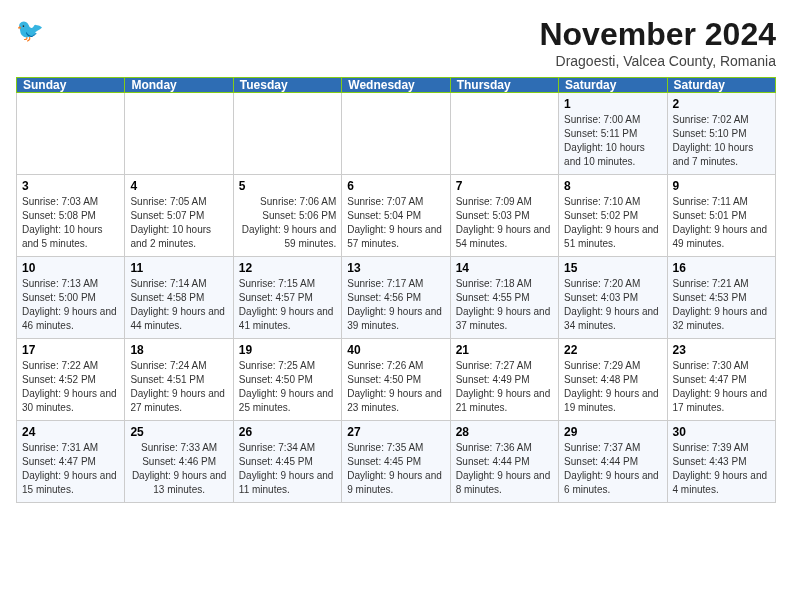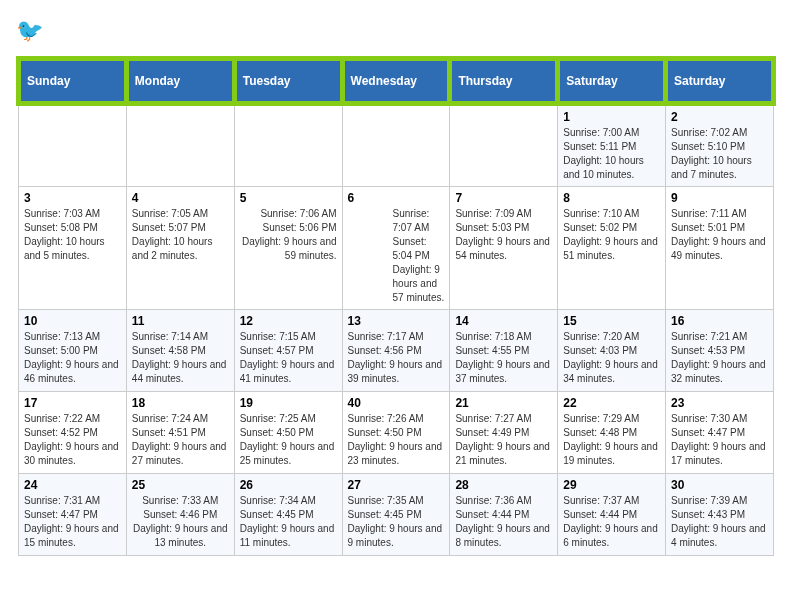--- a/index.html
+++ b/index.html
@@ -48,24 +48,24 @@
     }
     table {
       width: 100%;
       border-collapse: collapse;
       font-size: 11px;
     }
     thead tr th {
       background-color: #2e6db4;
       color: #fff;
       text-align: left;
-      padding: 13px 6px;
+      padding: 0 6px;
       font-size: 12px;
       font-weight: bold;
-      border: 5px solid #84cc16;
+      border: 1px solid #84cc16;
     }
     tbody tr td {
       border: 1px solid #ccc;
       vertical-align: top;
       padding: 4px 5px;
       min-height: 70px;
       height: 82px;
       width: 14.28%;
       background: #fff;
     }
@@ -91,20 +91,24 @@
     }
   </style>
 </head>
 <body>
 
 <div class="header-area">
   <div class="logo">
     <svg class="logo-bird" viewBox="0 0 40 40">
       <text x="0" y="28" font-size="28" fill="#2e6db4">🐦</text>
     </svg>
+  </div>
+  <div class="title-area">
+    <div class="calendar-title">November 2024</div>
+    <div class="calendar-subtitle">Dragoesti, Valcea County, Romania</div>
   </div>
 </div>
 
 <table>
   <thead>
     <tr>
     <th>Sunday</th>
         <th>Monday</th>
         <th>Tuesday</th>
         <th>Wednesday</th>
@@ -147,21 +151,21 @@
 Daylight: 10 hours and 2 minutes.</div>
         </td>
         <td>
           <span class="day-num">5</span>
           <div class="day-info" style="white-space: pre-line; text-align: right;">Sunrise: 7:06 AM
 Sunset: 5:06 PM
 Daylight: 9 hours and 59 minutes.</div>
         </td>
         <td>
           <span class="day-num">6</span>
-          <div class="day-info" style="white-space: pre-line; margin-left: 45px;">Sunrise: 7:07 AM
+          <div class="day-info" style="white-space: pre-line;">Sunrise: 7:07 AM
 Sunset: 5:04 PM
 Daylight: 9 hours and 57 minutes.</div>
         </td>
         <td>
           <span class="day-num">7</span>
           <div class="day-info" style="white-space: pre-line;">Sunrise: 7:09 AM
 Sunset: 5:03 PM
 Daylight: 9 hours and 54 minutes.</div>
         </td>
         <td>

